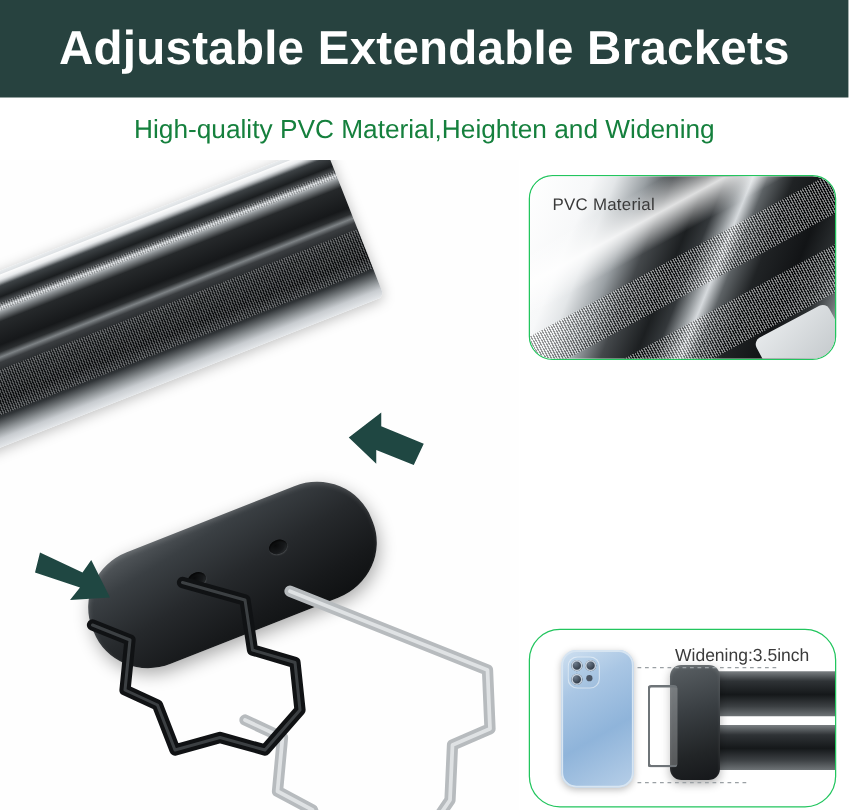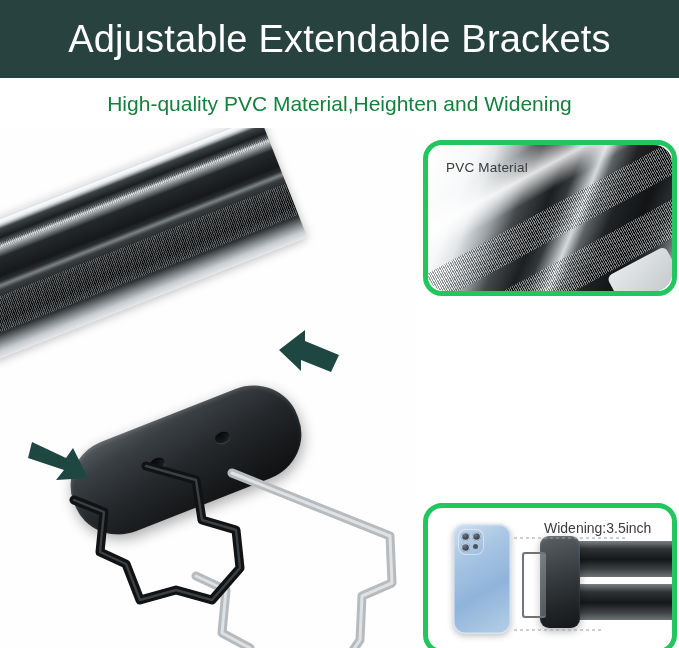--- a/index.html
+++ b/index.html
@@ -4,21 +4,21 @@
 <style>
   html,body{margin:0;padding:0;background:#fff;}
   body{width:679px;height:648px;overflow:hidden;
        font-family:"Liberation Sans","DejaVu Sans",sans-serif;}
   #page{position:relative;width:679px;height:648px;background:#ffffff;overflow:hidden;}
 
   
   .banner{position:absolute;left:0;top:0;width:679px;height:78px;background:#27423f;}
   .banner-title{position:absolute;left:0;top:0;width:679px;height:78px;
       display:flex;align-items:center;justify-content:center;
-      color:#ffffff;font-size:38px;font-weight:400;letter-spacing:.2px;white-space:nowrap;}
+      color:#ffffff;font-size:38px;font-weight:700;letter-spacing:.2px;white-space:nowrap;}
   .subtitle{position:absolute;left:0;top:84px;width:679px;height:40px;
       display:flex;align-items:center;justify-content:center;
       color:#15803d;font-size:21px;font-weight:400;white-space:nowrap;}
 
   
   .hero{position:absolute;left:0;top:128px;width:415px;height:520px;overflow:hidden;}
   .hero-stage{position:absolute;inset:0;background:#fefefe;}
 
   
   .bar{position:absolute;left:-210px;top:176px;width:530px;height:132px;
@@ -50,24 +50,24 @@
        background:radial-gradient(ellipse at 40% 35%,#0a0b0c 0%,#17191b 55%,#3b4044 100%);
        box-shadow:inset 0 1px 2px rgba(0,0,0,.9), 0 1px 1px rgba(255,255,255,.14);}
   .screw.a{left:150px;top:330px;transform:rotate(-21.5deg);}
   .screw.b{left:215px;top:304px;transform:rotate(-21.5deg);}
 
   
   .wire{position:absolute;left:0;top:0;width:415px;height:520px;}
 
   
   .panel{position:absolute;left:423px;width:244px;
-       border:5px solid #22c55e;border-radius:19px;background:#ffffff;overflow:hidden;}
+       border:1px solid #22c55e;border-radius:19px;background:#ffffff;overflow:hidden;}
   .panel-1{top:140px;height:146px;}
   .panel-2{top:318px;height:146px;}
-  .panel-3{top:503px;height:141px;}
+  .panel-3{top:503px;height:141px;border-radius:25px;}
 
   
   .pvc-photo{position:absolute;inset:0;overflow:hidden;border-radius:18px;
        background:linear-gradient(112deg,#ffffff 0%,#f7f8f9 17%,#e3e6e8 23%,#9aa0a4 31%,
             #44484b 38%, #1c1f21 47%, #34383b 52%, #8d9295 56%, #d6dadd 59%,
             #5e6366 63%, #202325 70%, #121416 80%, #2c3032 88%, #717679 94%, #d9dde0 100%);}
   .pvc-stripe{position:absolute;left:-40px;top:38px;width:420px;height:30px;
        transform:rotate(-28.5deg);
        background:repeating-linear-gradient(90deg,rgba(255,255,255,.55) 0 1px,rgba(0,0,0,.45) 1px 2px);
        opacity:.8;}

